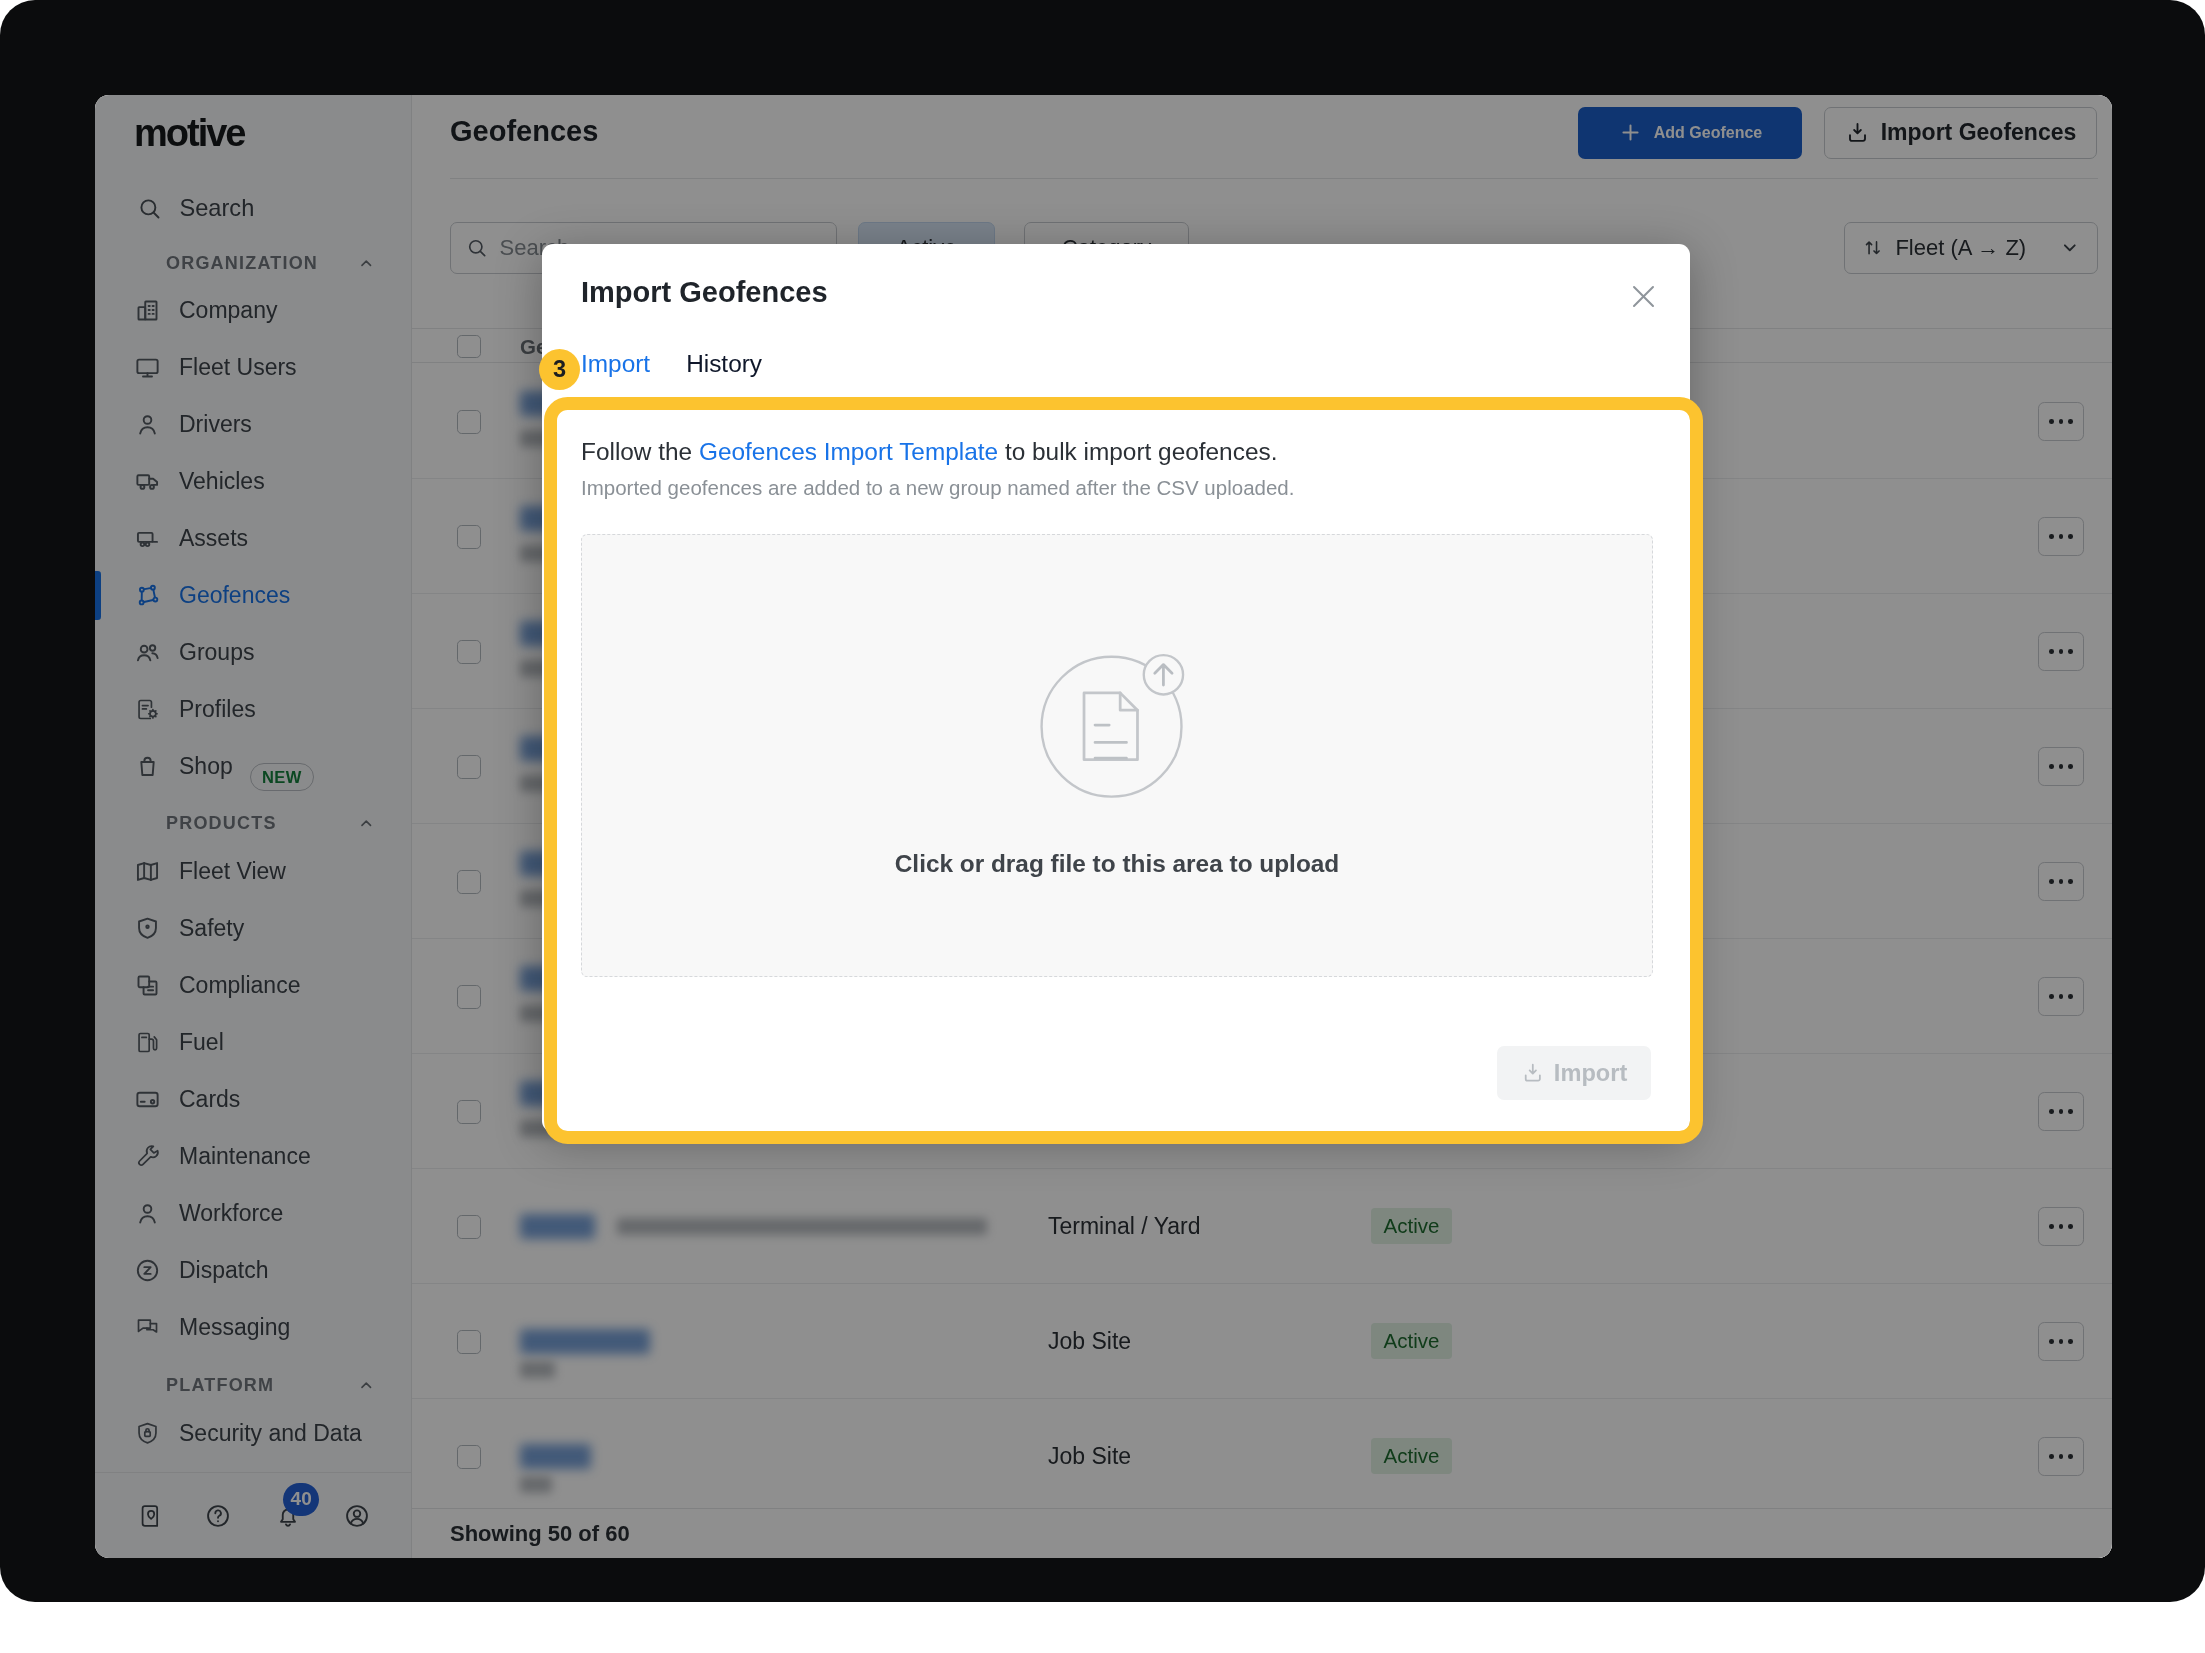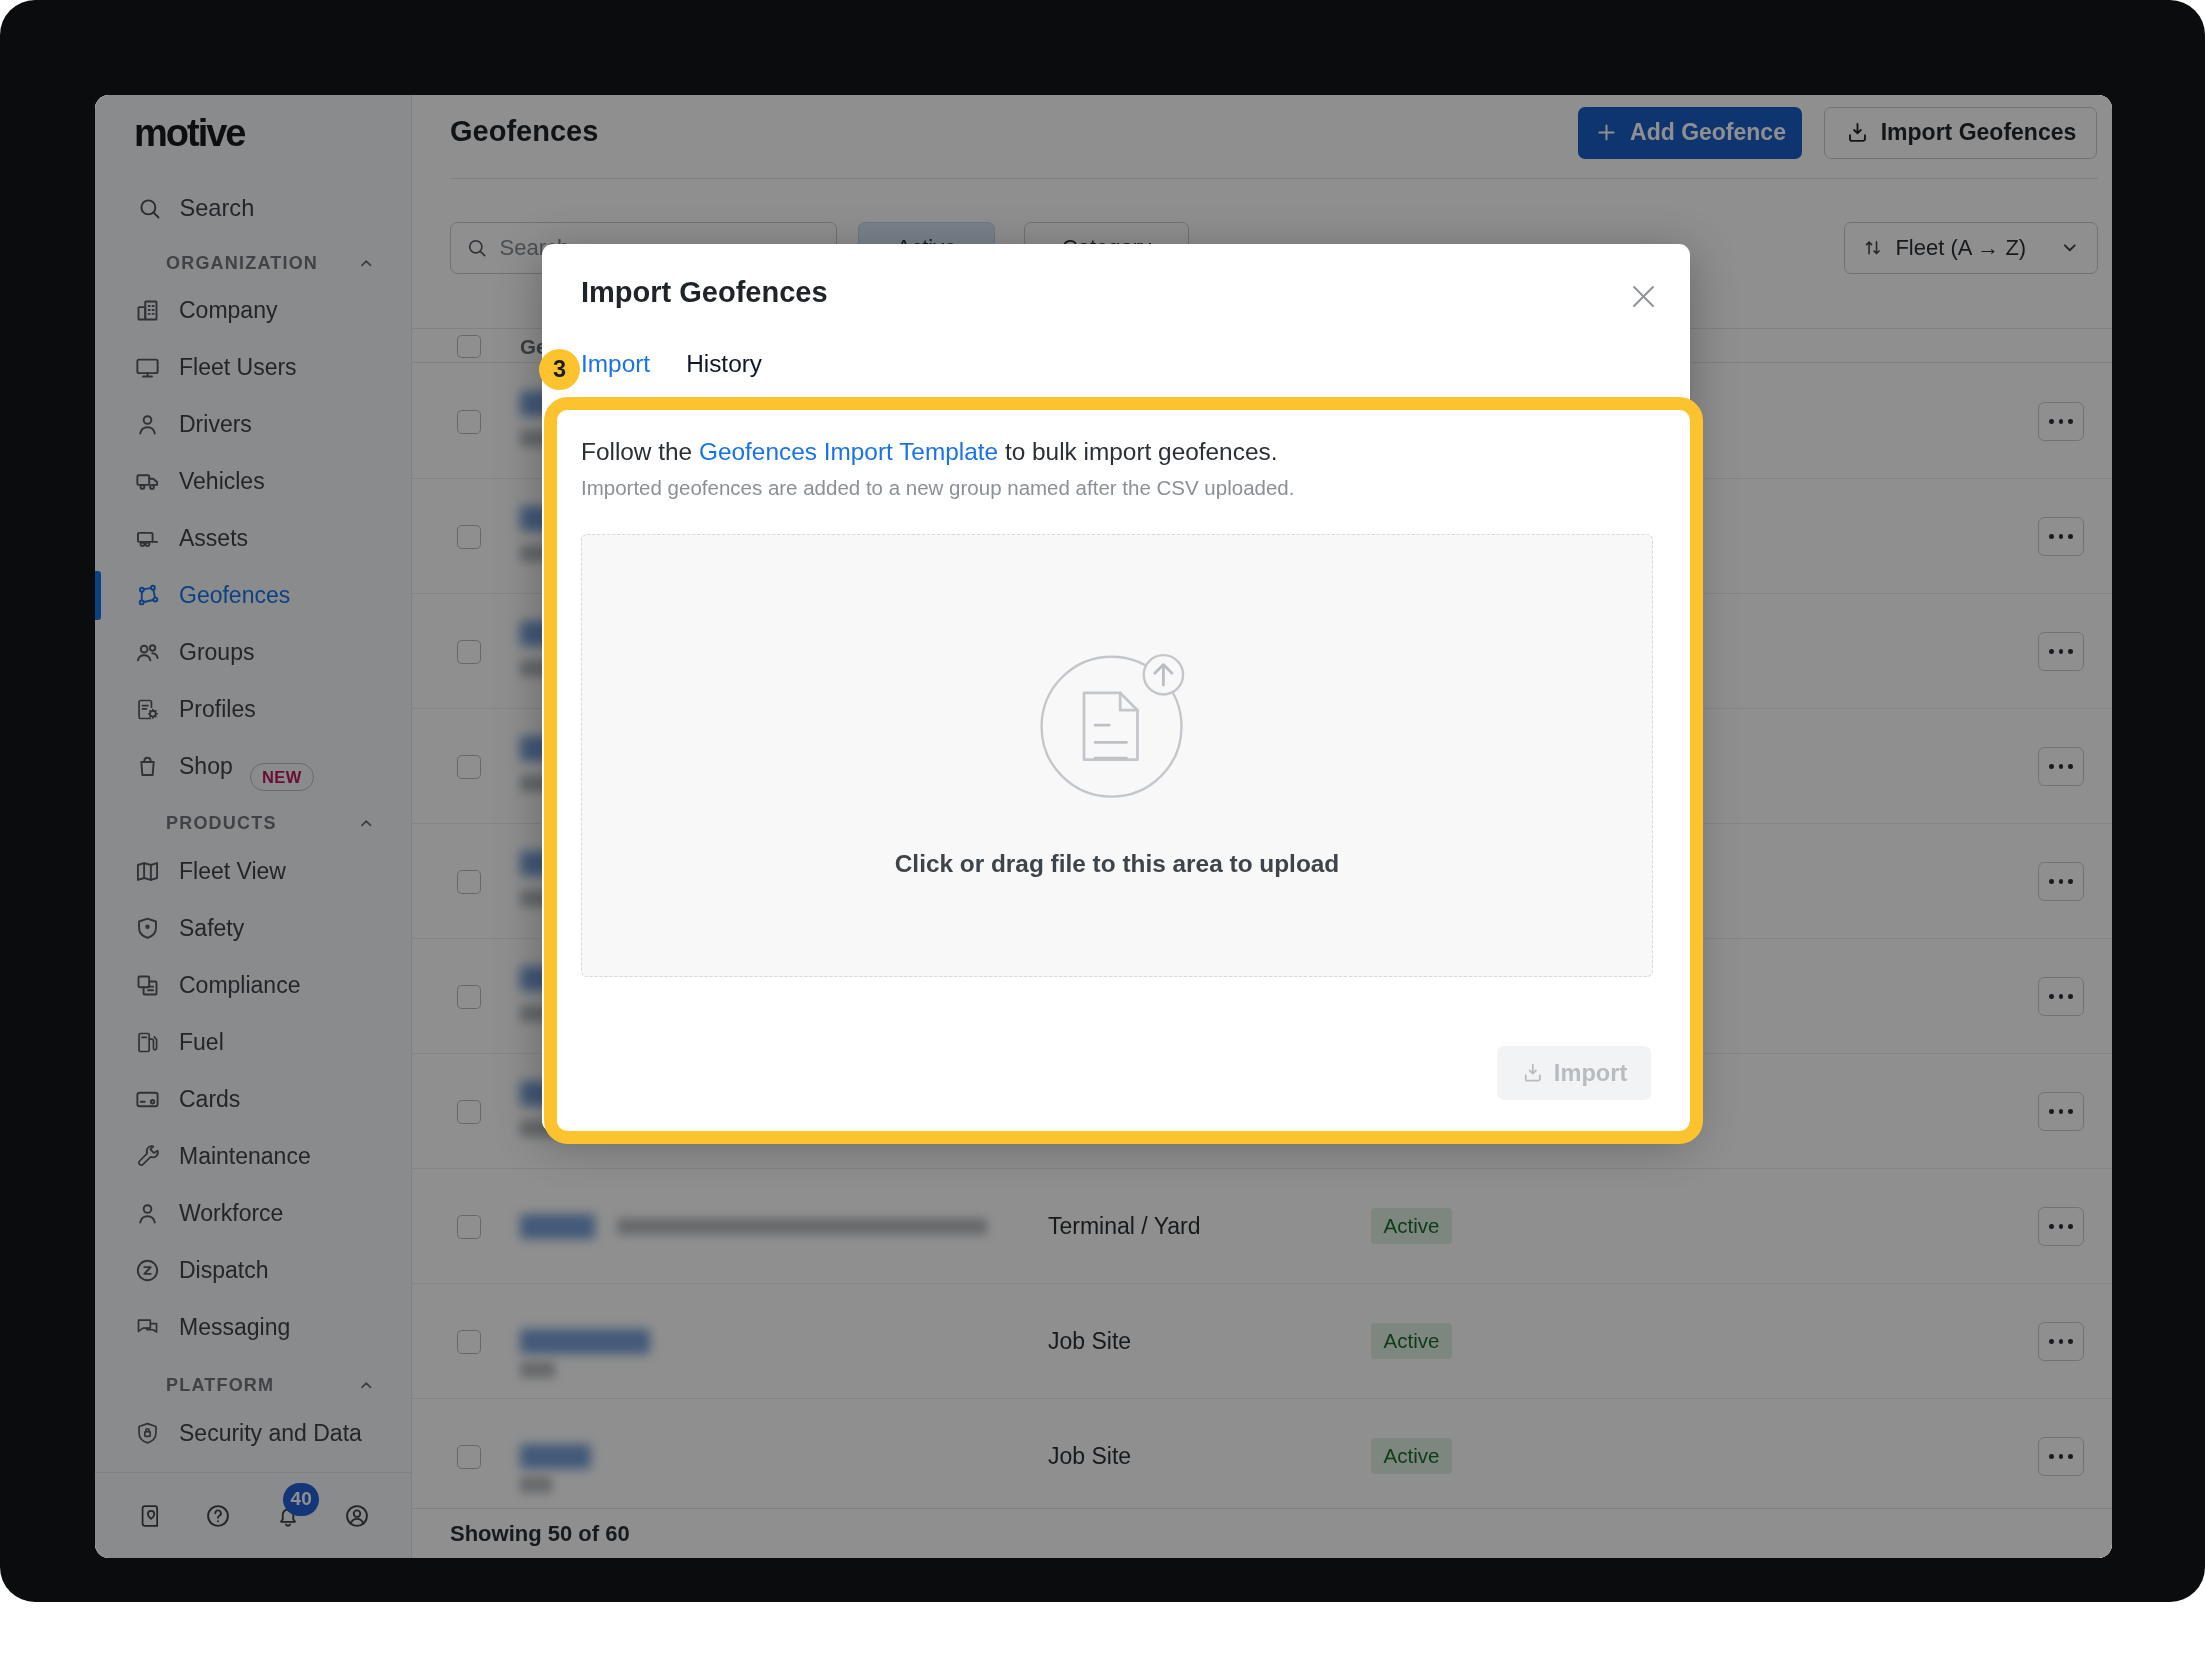--- a/index.html
+++ b/index.html
@@ -27,40 +27,40 @@
                letter-spacing:1.2px; cursor:pointer;margin-left:32px; }
   .sec-label .ic { width:20.5px; height:20.5px; color:#6A7076; }
   .item { height:57px; display:flex; align-items:center; padding-left:39px;
           position:relative; color:#3E444B; font-size:23px; cursor:pointer; }
   .item .ic { width:27px; height:27px; margin-right:18px; color:#545B63; flex:0 0 auto; }
   .item.active { color:var(--brand-blue,#1873E8); }
   .item.active .ic { color:var(--brand-blue,#1873E8); }
   .item.active::before { content:""; position:absolute; left:0; top:3.9px; bottom:3.9px;
           width:5.5px; background:var(--brand-blue,#1873E8); border-radius:0 3.2px 3.2px 0; }
   .pill { margin-left:17.3px; border:1.6px solid #B9BEC4; border-radius:787px; padding:3.9px 11px;
-          font-size:16.5px; font-weight:700; color:#be185d; letter-spacing:0.4px;margin-top:21px; }
+          font-size:16.5px; font-weight:700; color:#15803d; letter-spacing:0.4px;margin-top:21px; }
 
   .side-bottom { position:absolute; left:0; right:0; bottom:0; height:86px;
                  border-top:0.8px solid #E4E6E8; display:flex; align-items:center;
                  justify-content:space-between; padding:0 40px; }
   .sb-ic { width:28px; height:28px; position:relative; cursor:pointer; }
   .ic2 { display:block; width:28px; height:28px; color:#3E444B; }
   .badge-40 { position:absolute; top:-19px; left:9.5px; min-width:36px; height:33px;
               border-radius:17.3px; background:var(--notification-blue,#2460D6); color:#fff;
               font-size:19px; font-weight:700; display:flex; align-items:center;
               justify-content:center; padding:0 4.7px; }
 
   .ic svg, .ic2 svg { width:100%; height:100%; display:block; }
 
   
   .main { position:absolute; left:317px; top:0; right:0; bottom:0; background:#fff; }
   .page-title { position:absolute; left:38px; top:19.7px; font-size:29px; font-weight:700; color:#1F242A; }
   .btn-add { position:absolute; left:1166px; top:11.8px; width:224px; height:52px;
              background:var(--primary-button-blue,#1C5FC9); color:#fff; border:0; border-radius:7px;
-             font-size:23px; font-weight:600; display:flex; align-items:center; justify-content:center;
+             font-size:16px; font-weight:600; display:flex; align-items:center; justify-content:center;
              gap:11px; cursor:pointer; font-family:inherit; }
   .btn-import-hdr { position:absolute; left:1412px; top:11.8px; width:273px; height:52px;
              background:#fff; color:#23282E; border:0.8px solid #C8CCD0; border-radius:7px;
              font-size:23px; font-weight:600; display:flex; align-items:center; justify-content:center;
              gap:11px; cursor:pointer; font-family:inherit; }
   .btn-ic { width:25px; height:25px; flex:0 0 auto; }
   .btn-ic svg { width:100%; height:100%; display:block; }
   .hdr-divider { position:absolute; left:38px; right:14px; top:83px; border-top:0.8px solid #E4E6E8; }
 
   .f-search { position:absolute; left:38px; top:127px; width:387px; height:52px;

